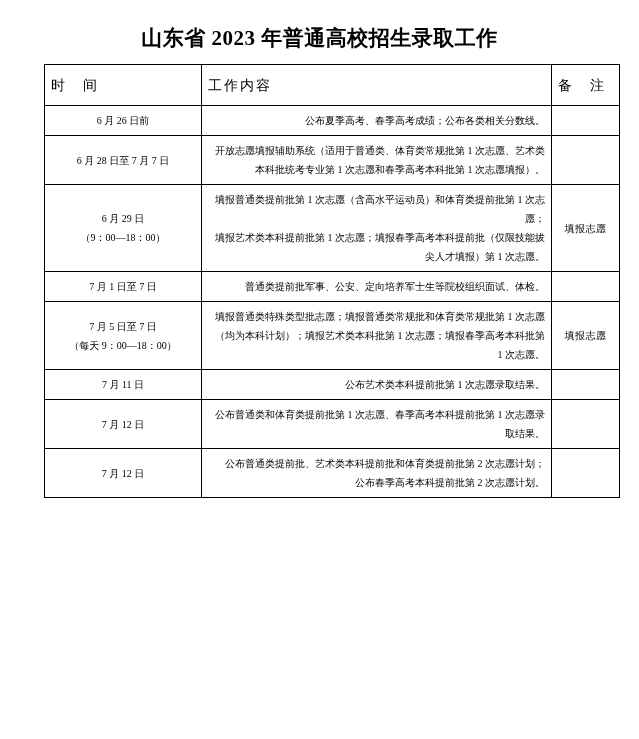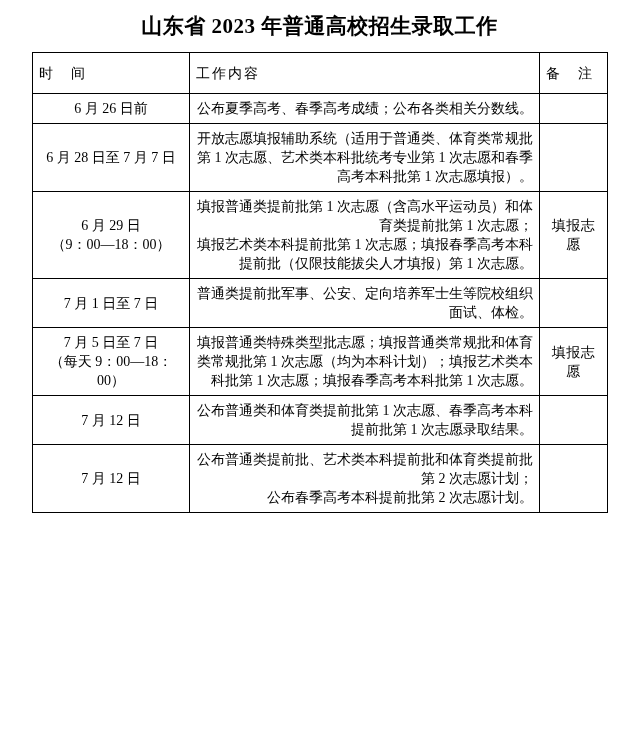--- a/index.html
+++ b/index.html
@@ -13,21 +13,21 @@
     font-family: "Liberation Serif", "DejaVu Serif", serif;
     color: #000000;
     overflow: hidden;
     position: relative;
   }
   .page {
     width: 639px;
     height: 739px;
     position: relative;
     box-sizing: border-box;
-    padding: 0;
+    padding: 12px;
   }
   .doc-title {
     text-align: center;
     font-family: "Liberation Serif", "DejaVu Serif", serif;
     font-weight: bold;
     font-size: 21px;
     line-height: 28px;
     letter-spacing: 0.5px;
     padding-top: 12px;
     padding-left: 30px;
@@ -45,21 +45,21 @@
     table-layout: fixed;
     border: 1px solid #000;
   }
   table.schedule col.c-time { width: 157px; }
   table.schedule col.c-content { width: 350px; }
   table.schedule col.c-remark { width: 68px; }
 
   table.schedule th, table.schedule td {
     border: 1px solid #000;
     vertical-align: middle;
-    font-size: 14px;
+    font-size: 10px;
     line-height: 19px;
     padding: 5px 6px;
     font-family: "Liberation Serif", "DejaVu Serif", serif;
   }
   table.schedule thead th {
     text-align: left;
     font-weight: normal;
     font-size: 14px;
     height: 30px;
     letter-spacing: 2px;
@@ -128,20 +128,25 @@
             <td class="content">普通类提前批军事、公安、定向培养军士生等院校组织面试、体检。</td>
             <td class="remark"></td>
           </tr>
           <tr>
             <td class="time">7 月 5 日至 7 日
 （每天 9：00—18：00）</td>
             <td class="content">填报普通类特殊类型批志愿；填报普通类常规批和体育类常规批第 1 次志愿（均为本科计划）；填报艺术类本科批第 1 次志愿；填报春季高考本科批第 1 次志愿。</td>
             <td class="remark">填报志愿</td>
           </tr>
           <tr>
+            <td class="time">7 月 11 日</td>
+            <td class="content">公布艺术类本科提前批第 1 次志愿录取结果。</td>
+            <td class="remark"></td>
+          </tr>
+          <tr>
             <td class="time">7 月 12 日</td>
             <td class="content">公布普通类和体育类提前批第 1 次志愿、春季高考本科提前批第 1 次志愿录取结果。</td>
             <td class="remark"></td>
           </tr>
           <tr>
             <td class="time">7 月 12 日</td>
             <td class="content">公布普通类提前批、艺术类本科提前批和体育类提前批第 2 次志愿计划；
 公布春季高考本科提前批第 2 次志愿计划。</td>
             <td class="remark"></td>
           </tr>

